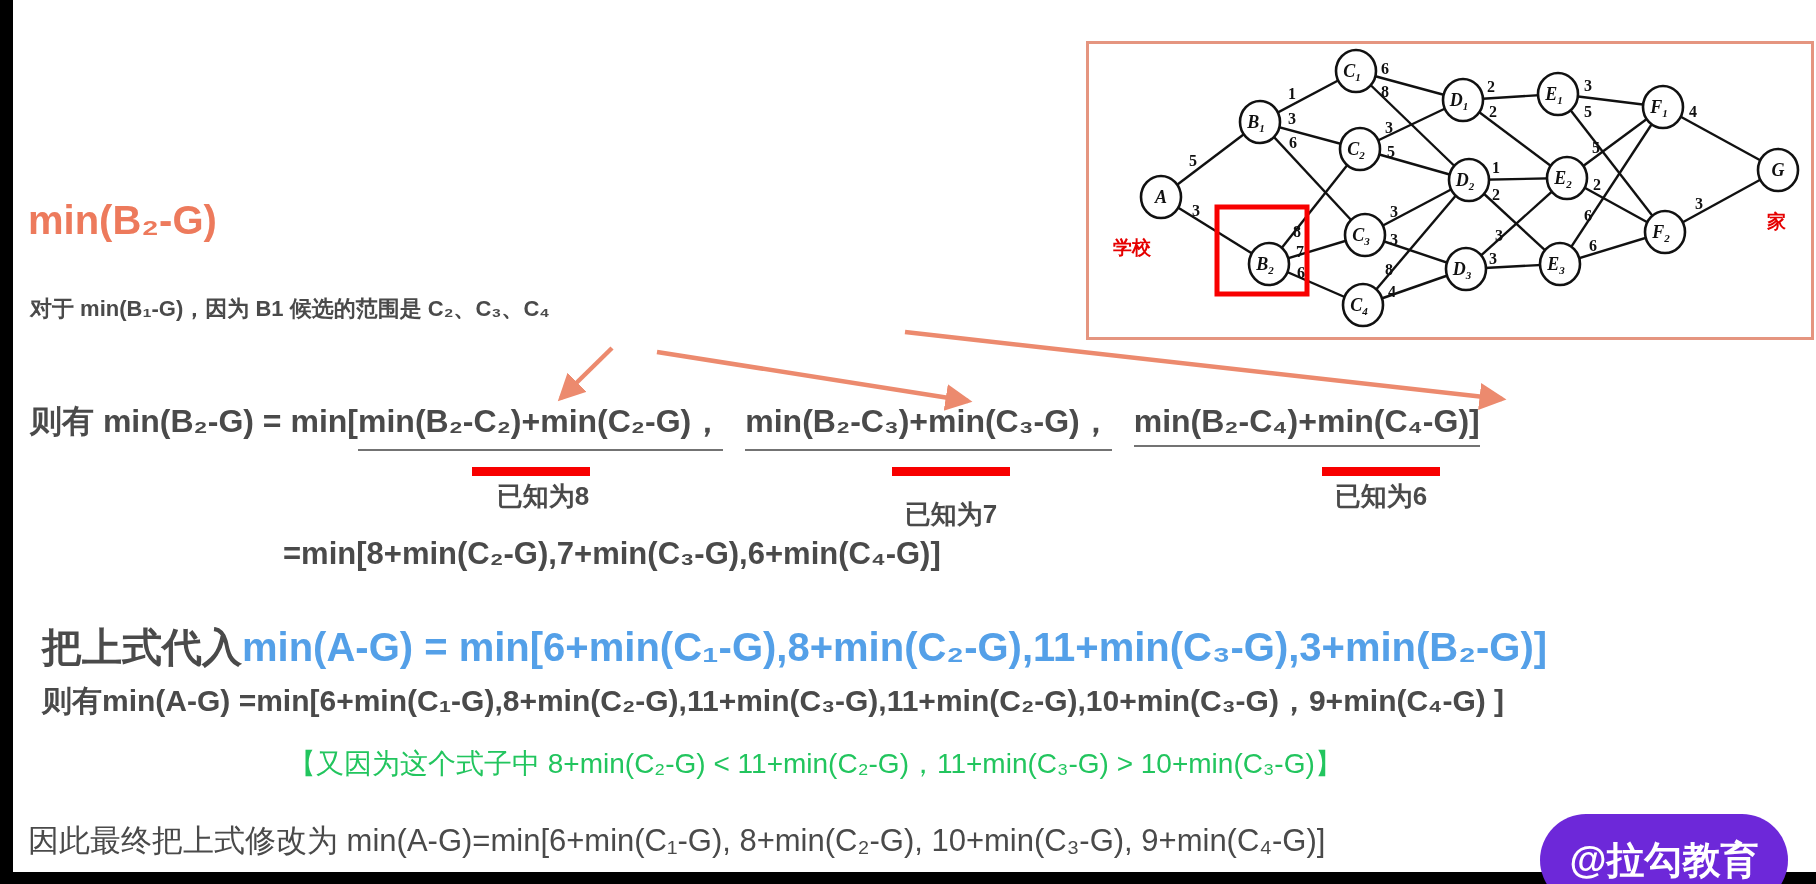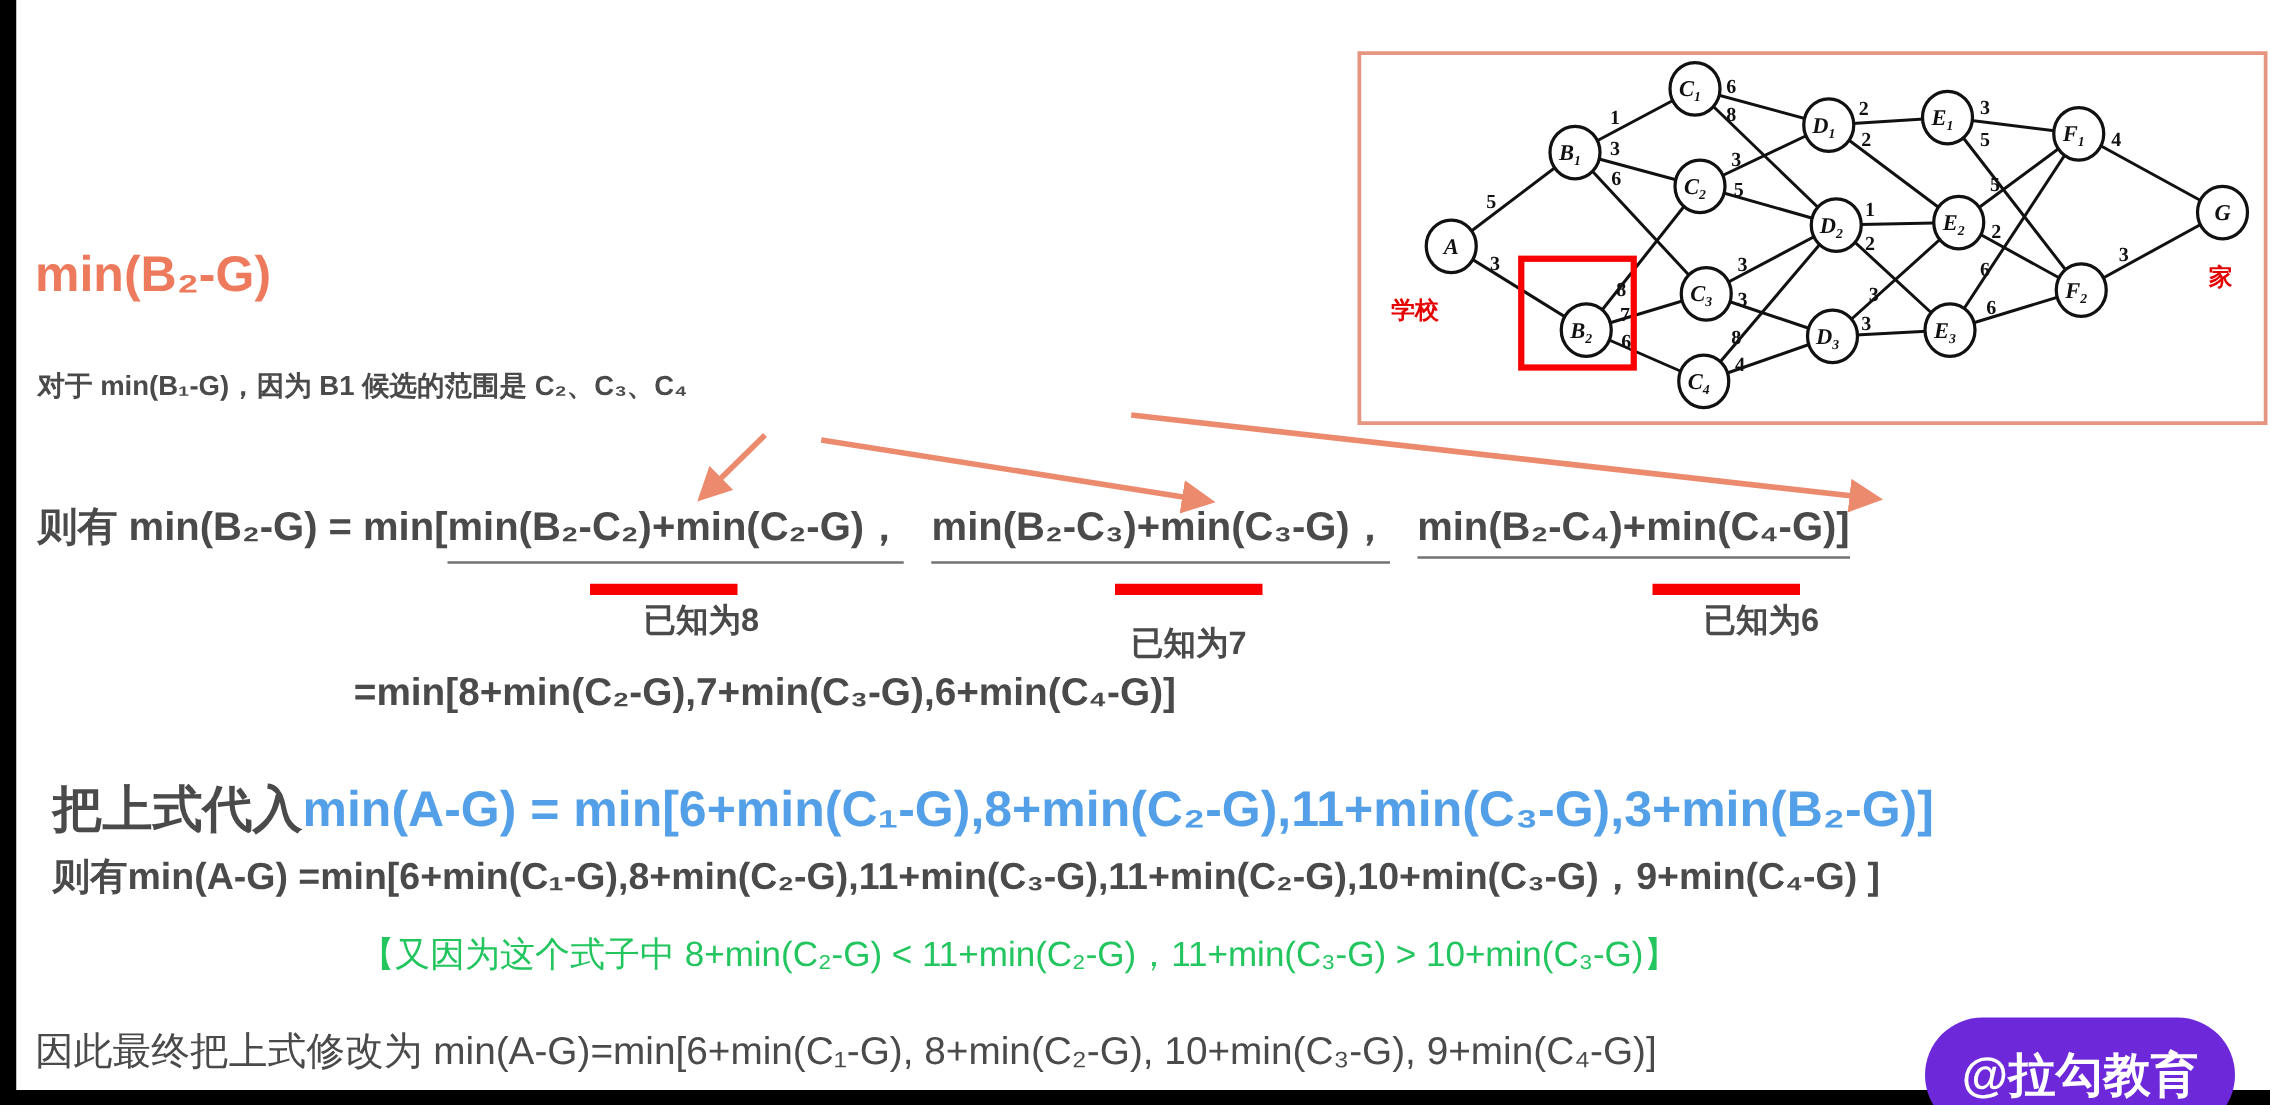--- a/index.html
+++ b/index.html
@@ -146,25 +146,25 @@
       <line x1="657" y1="352" x2="968" y2="401" stroke="#EC8A6E" stroke-width="4.5" marker-end="url(#ah)"></line>
       <line x1="905" y1="332" x2="1502" y2="399" stroke="#EC8A6E" stroke-width="4.5" marker-end="url(#ah)"></line>
     </svg>
 
   <div class="abs formula2">
     <span>则有 min(B₂-G) = min[</span><span class="term">min(B₂-C₂)+min(C₂-G)，</span><span class="term">min(B₂-C₃)+min(C₃-G)，</span><span class="term">min(B₂-C₄)+min(C₄-G)]</span>
   </div>
 
   <div id="known-marks">
       <div class="redbar" style="left: 531px;"></div>
-      <div class="knownlab" style="left: 561px;">已知为8</div>
+      <div class="knownlab" style="left: 543px;">已知为8</div>
       <div class="redbar" style="left: 951px;"></div>
       <div class="knownlab" style="left: 951px; margin-top: 18px;">已知为7</div>
       <div class="redbar" style="left: 1381px;"></div>
-      <div class="knownlab" style="left: 1381px; margin-left: 28px;">已知为6</div>
+      <div class="knownlab" style="left: 1381px;">已知为6</div>
     </div>
 
   <div class="abs reduced">=min[8+min(C₂-G),7+min(C₃-G),6+min(C₄-G)]</div>
 
   <div class="abs subst">
     <span>把上式代入</span><span class="blue">min(A-G) = min[6+min(C₁-G),8+min(C₂-G),11+min(C₃-G),3+min(B₂-G)]</span>
   </div>
 
   <div class="abs expanded">则有min(A-G) =min[6+min(C₁-G),8+min(C₂-G),11+min(C₃-G),11+min(C₂-G),10+min(C₃-G)，9+min(C₄-G) ]</div>
 

